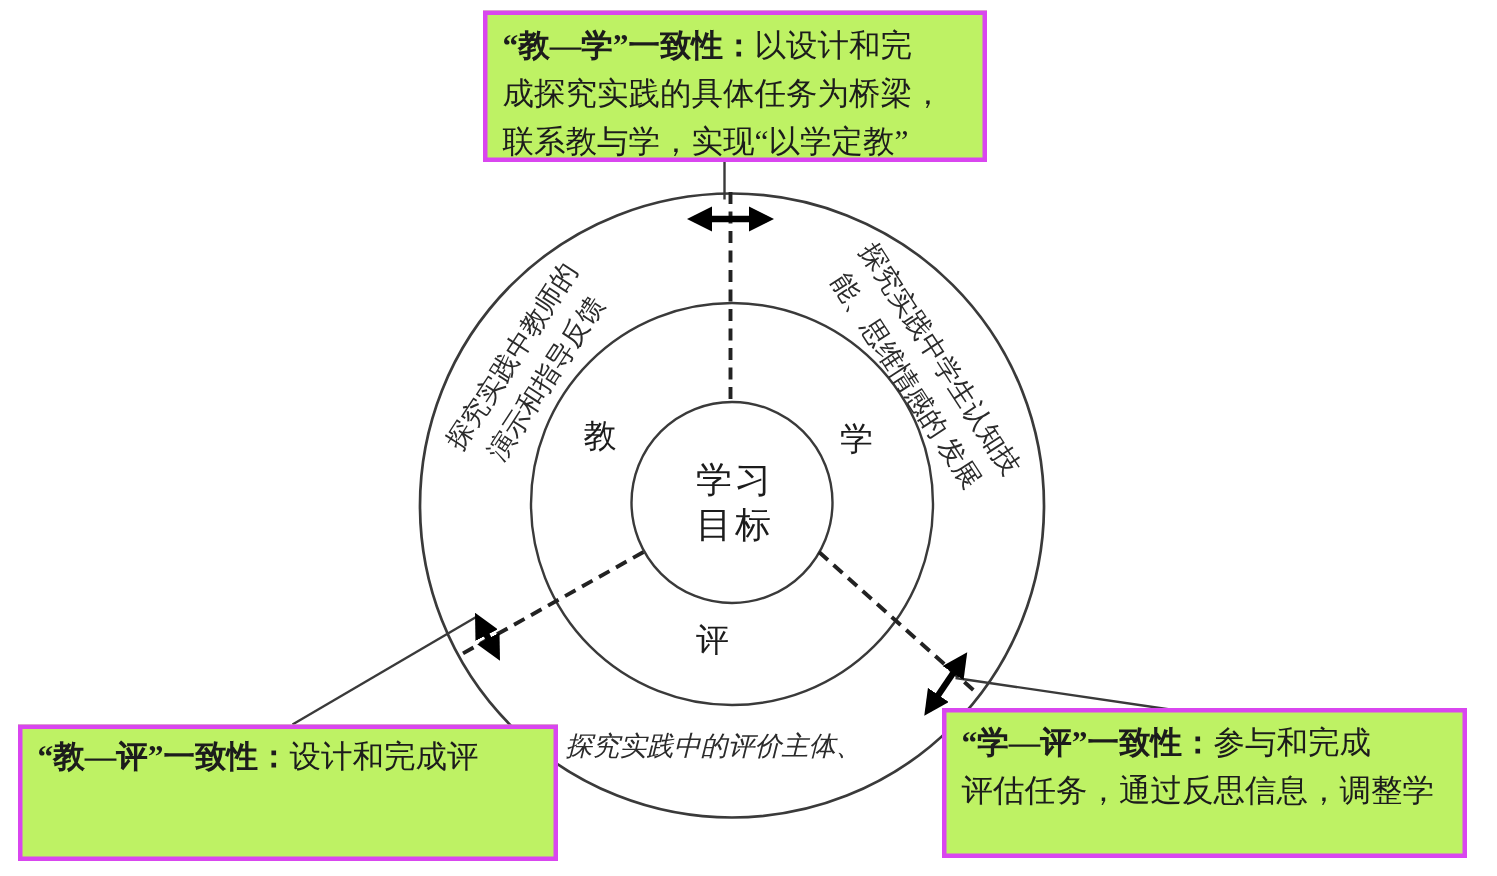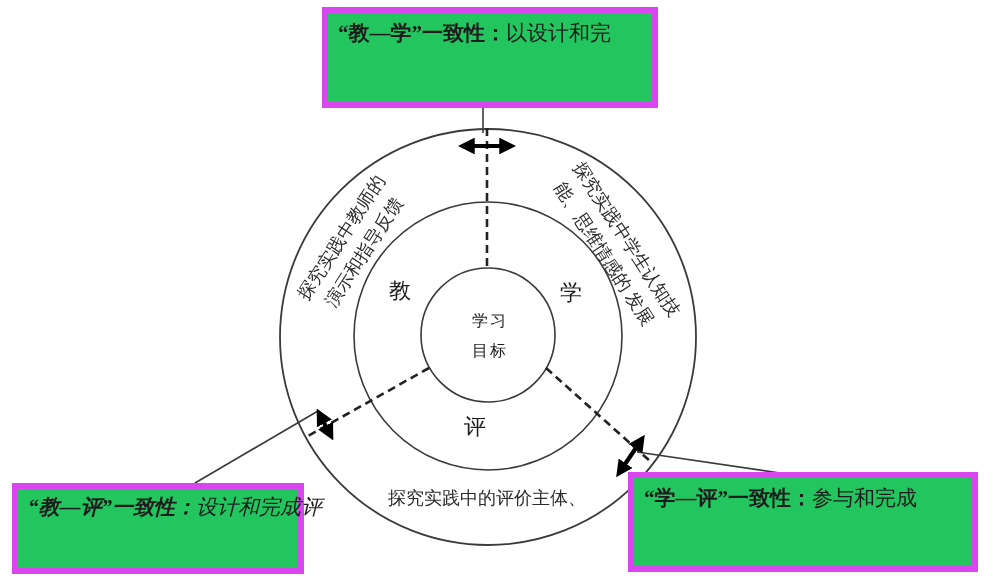--- a/index.html
+++ b/index.html
@@ -2,29 +2,29 @@
 <html><head>
 <meta charset="utf-8">
 <style>
   html,body{margin:0;padding:0;background:#ffffff;}
   #stage{
     position:relative;width:998px;height:584px;background:#ffffff;overflow:hidden;
     font-family:"Liberation Serif","DejaVu Serif",serif;color:#1c1c1c;
   }
   #diagram-svg{position:absolute;left:0;top:0;z-index:1;}
   .note-box{
-    position:absolute;z-index:3;background:#22c55e;border:6px solid #d946ef;
+    position:absolute;z-index:3;background:#bef264;border:3px solid #d946ef;
     box-sizing:border-box;padding:4px 10px 0 10px;font-size:21px;line-height:32px;
   }
   .note-box p{margin:0;white-space:nowrap;}
   .note-box b{font-weight:bold;}
   .lbl{position:absolute;z-index:2;transform:translate(-50%,-50%);white-space:nowrap;text-align:center;}
   .ring-lbl{font-size:18px;line-height:27px;color:#2b2b2b;}
   .sector-lbl{font-size:22px;color:#1c1c1c;}
-  .center-lbl{font-size:16px;line-height:30px;letter-spacing:2px;}
+  .center-lbl{font-size:24px;line-height:30px;letter-spacing:2px;}
   .rot-left{transform:translate(-50%,-50%) rotate(-57deg);}
   .rot-right{transform:translate(-50%,-50%) rotate(57deg);}
 </style>
 </head>
 <body>
 
 <div id="stage">
 
   <svg id="diagram-svg" width="998" height="584" viewBox="0 0 998 584">
     <defs>
@@ -53,38 +53,41 @@
   <div class="lbl ring-lbl rot-left" style="left:353px;top:245px;">
     <div>探究实践中教师的</div>
     <div>演示和指导反馈</div>
   </div>
 
   <div class="lbl ring-lbl rot-right" style="left:615px;top:247px;">
     <div>探究实践中学生认知技</div>
     <div>能、思维情感的 发展</div>
   </div>
 
-  <div class="lbl ring-lbl" style="left:487px;top:498px;">
+  <div class="lbl ring-lbl" style="left:476px;top:498px;font-style:italic;">
     <div>探究实践中的评价主体、</div>
   </div>
 
   <div class="lbl sector-lbl" style="left:400px;top:291px;">教</div>
   <div class="lbl sector-lbl" style="left:571px;top:293px;">学</div>
   <div class="lbl sector-lbl" style="left:475px;top:427px;">评</div>
 
   <div class="lbl center-lbl" style="left:490px;top:336px;">
     <div>学习</div>
     <div>目标</div>
   </div>
 
   <div class="note-box" style="left:322px;top:7px;width:336px;height:101px;">
     <p><b>“教—学”一致性：</b><span>以设计和完</span></p>
+    <p>成探究实践的具体任务为桥梁，</p>
+    <p>联系教与学，实现“以学定教”</p>
   </div>
 
-  <div class="note-box" style="left:12px;top:483px;width:292px;height:91px;line-height:29px;font-style:italic;">
+  <div class="note-box" style="left:12px;top:483px;width:360px;height:91px;line-height:29px;">
     <p><b>“教—评”一致性：</b><span>设计和完成评</span></p>
   </div>
 
   <div class="note-box" style="left:628px;top:472px;width:350px;height:100px;">
     <p><b>“学—评”一致性：</b><span>参与和完成</span></p>
+    <p>评估任务，通过反思信息，调整学</p>
   </div>
 
 </div>
 
 </body></html>

